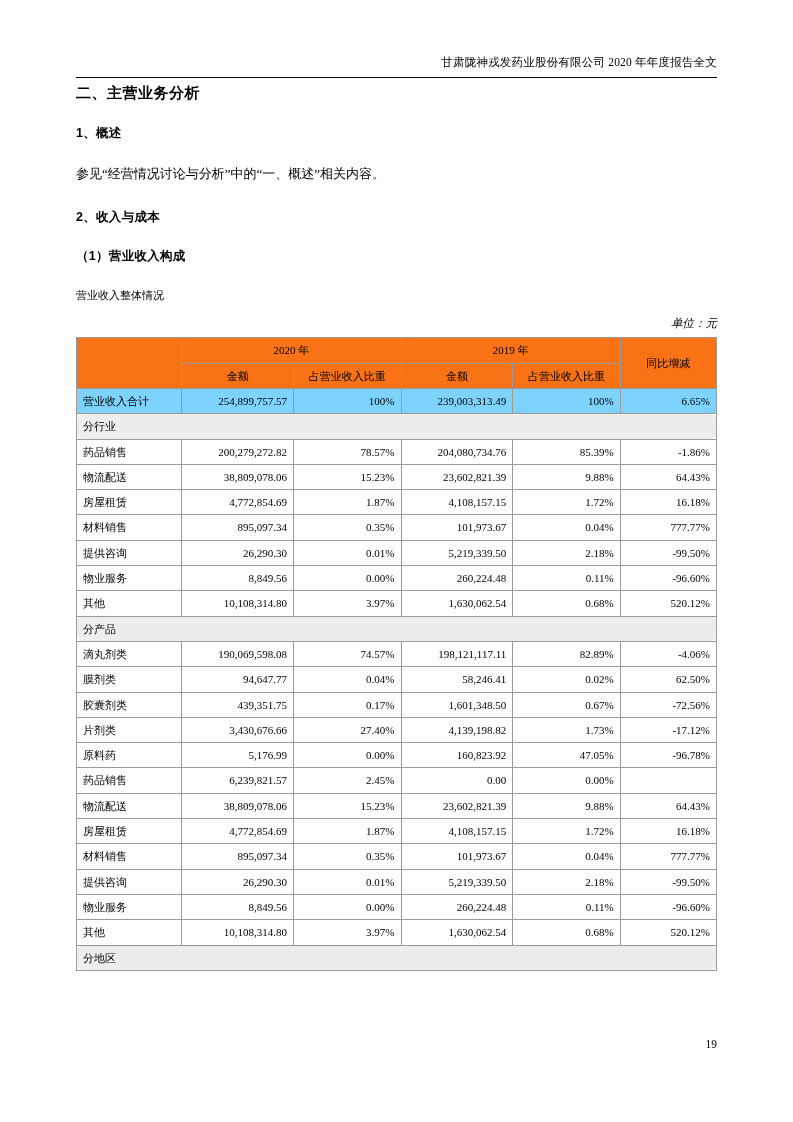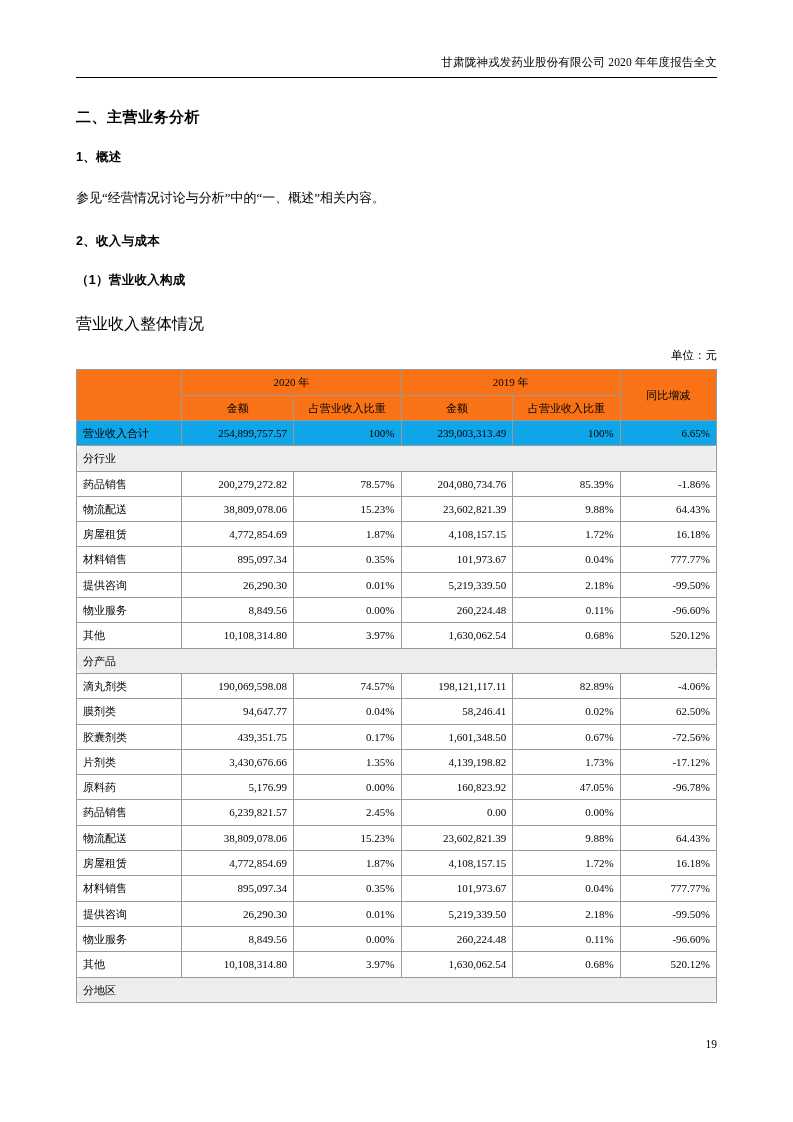--- a/index.html
+++ b/index.html
@@ -35,21 +35,21 @@
   .header-rule {
     position: absolute;
     top: 77px;
     left: 76px;
     right: 76px;
     border-top: 1px solid #000;
     height: 0;
   }
   .content {
     position: absolute;
-    top: 108px;
+    top: 84px;
     left: 76px;
     right: 76px;
   }
   h2.sec-title {
     font-size: 15px;
     font-weight: bold;
     margin: 0 0 22px 0;
     letter-spacing: 0.5px;
     font-family: "Liberation Sans", sans-serif;
   }
@@ -59,28 +59,29 @@
     margin: 0 0 22px 0;
     letter-spacing: 0.3px;
     font-family: "Liberation Sans", sans-serif;
   }
   p.para {
     font-size: 13px;
     margin: 0 0 24px 0;
     line-height: 1.6;
   }
   p.plain {
-    font-size: 16px;
+    font-size: 11px;
     margin: 0 0 12px 0;
     line-height: 1.6;
   }
   .unit {
     font-size: 11.5px;
     text-align: right;
     margin: 0 0 6px 0;
+    font-style: italic;
   }
   table.rev {
     border-collapse: collapse;
     width: 100%;
     font-size: 11px;
     font-family: "Liberation Serif", "DejaVu Serif", serif;
   }
   table.rev td, table.rev th {
     border: 1px solid #9a9a9a;
     padding: 5px 6px;
@@ -95,21 +96,21 @@
   }
   td.lbl {
     text-align: left;
     white-space: nowrap;
   }
   td.num {
     text-align: right;
     white-space: nowrap;
   }
   tr.shade td, tr.shade th {
-    background: #0ea5e9;
+    background: #7dd3fc;
   }
   tr.group td {
     background: #eceded;
     text-align: left;
     border-radius: 7px;
   }
   .col-label { width: 110px; }
   .col-amt { width: 117px; }
   .col-pct { width: 118px; }
   .col-chg { width: 104px; }
@@ -258,21 +259,21 @@
             <td class="lbl">胶囊剂类</td>
             <td class="num">439,351.75</td>
             <td class="num">0.17%</td>
             <td class="num">1,601,348.50</td>
             <td class="num">0.67%</td>
             <td class="num">-72.56%</td>
           </tr>
           <tr>
             <td class="lbl">片剂类</td>
             <td class="num">3,430,676.66</td>
-            <td class="num">1.35%</td>
+            <td class="num">27.40%</td>
             <td class="num">4,139,198.82</td>
             <td class="num">1.73%</td>
             <td class="num">-17.12%</td>
           </tr>
           <tr>
             <td class="lbl">原料药</td>
             <td class="num">5,176.99</td>
             <td class="num">0.00%</td>
             <td class="num">160,823.92</td>
             <td class="num">47.05%</td>

